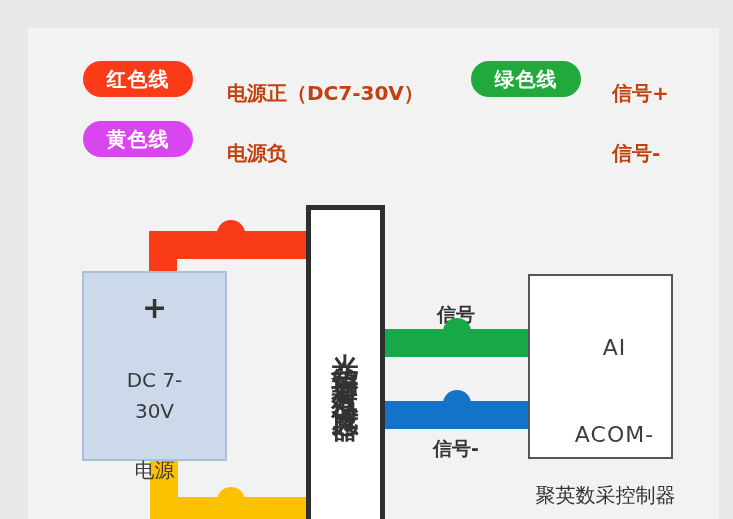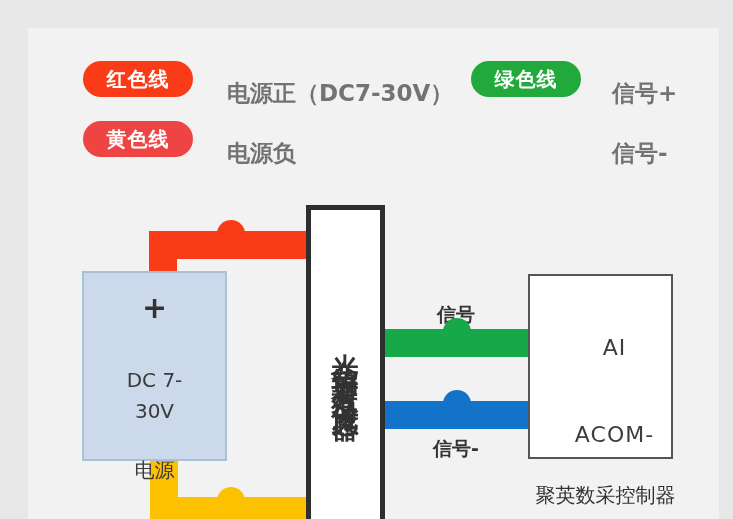--- a/index.html
+++ b/index.html
@@ -17,22 +17,22 @@
     width: 110px; height: 36px;
     border-radius: 18px;
     color: #ffffff;
     font-size: 20px; font-weight: 700;
     display: flex; align-items: center; justify-content: center;
     letter-spacing: 1px;
   }
   .legend-label {
     position: absolute;
     height: 36px; line-height: 36px;
-    font-size: 23px; font-weight: 700;
-    color: #737373;
+    font-size: 20px; font-weight: 700;
+    color: #c2410c;
   }
   
   .wire { position: absolute; }
   .dot {
     position: absolute;
     width: 26px; height: 26px;
     border-radius: 50%;
   }
   
   .power-box {
@@ -93,21 +93,21 @@
   .z-dot  { z-index: 4; }
 </style>
 </head>
 <body>
 
 <div class="canvas">
 
   <div class="pill" style="left: 55px; top: 33px; background: rgb(250, 59, 23);">红色线</div>
   <div class="legend-label" style="left:185px; top:33px;">电源正（DC7-30V）</div>
 
-  <div class="pill" style="left: 55px; top: 93px; background: #ef4444;">黄色线</div>
+  <div class="pill" style="left: 55px; top: 93px; background: #d946ef;">黄色线</div>
   <div class="legend-label" style="left:185px; top:93px;">电源负</div>
 
   <div class="pill" style="left: 443px; top: 33px; background: rgb(33, 169, 60);">绿色线</div>
   <div class="legend-label" style="left:570px; top:33px;">信号+</div>
 
   <div class="legend-label" style="left:570px; top:93px;">信号-</div>
 
   <div class="wire z-wire" style="left: 121px; top: 203px; width: 6px; height: 42px; background: rgb(250, 59, 23);"></div>
   <div class="wire z-wire" style="left: 121px; top: 203px; width: 157px; height: 5px; background: rgb(250, 59, 23);"></div>
 

